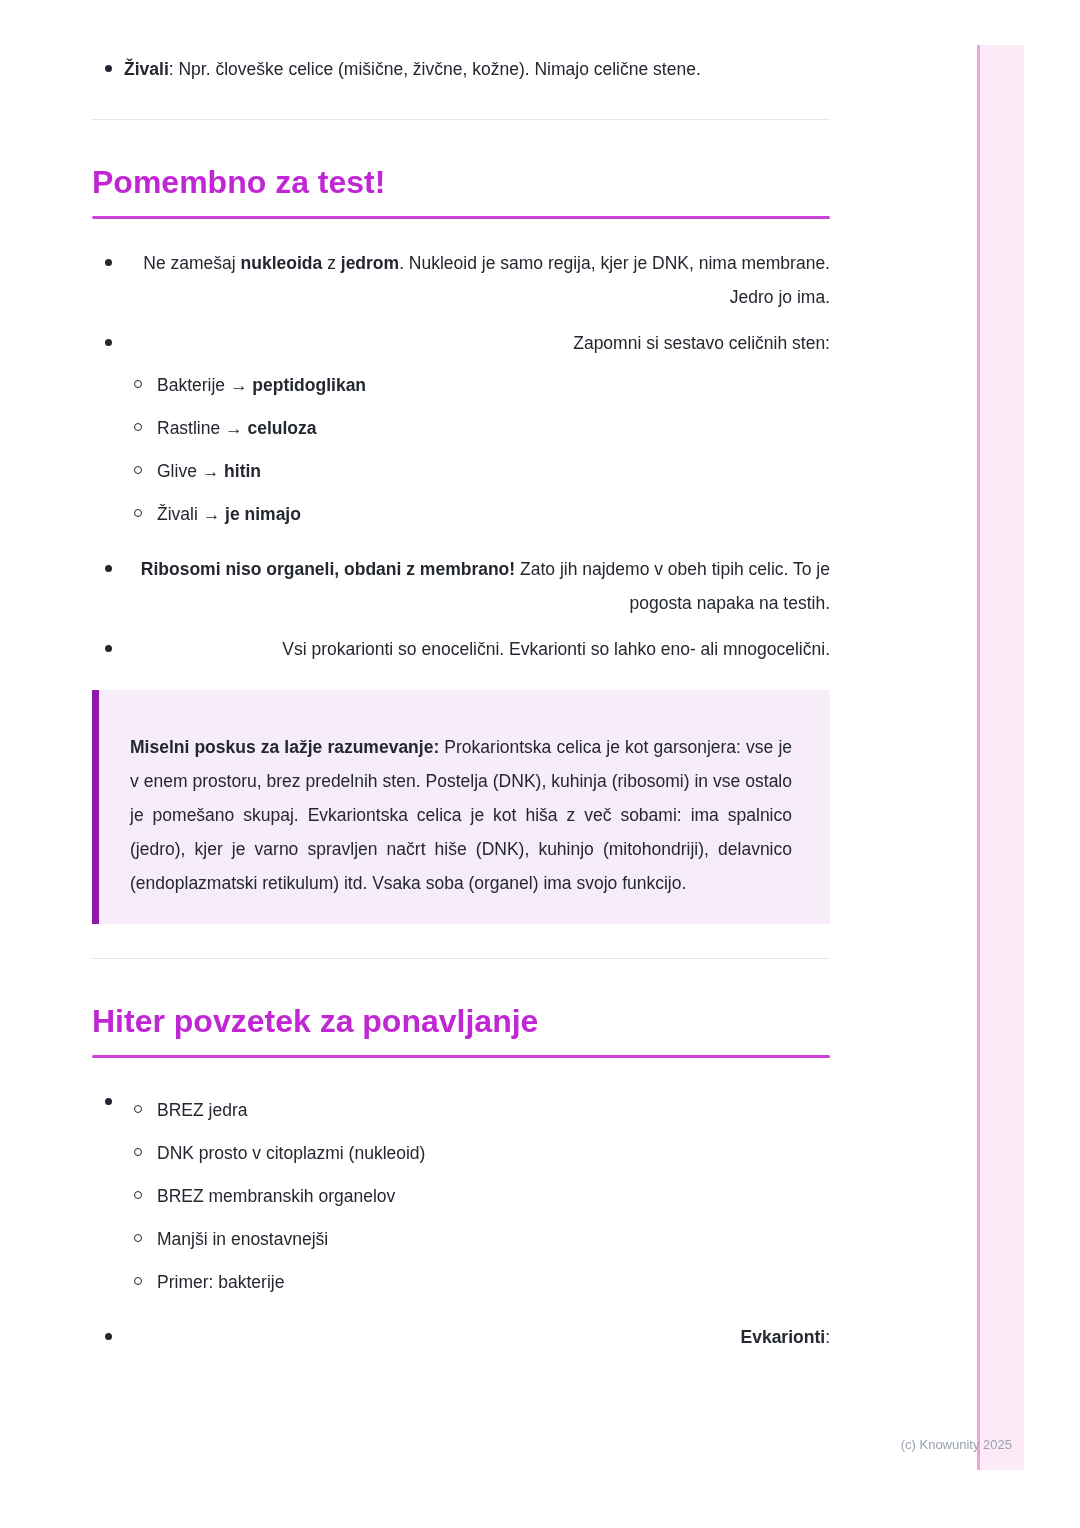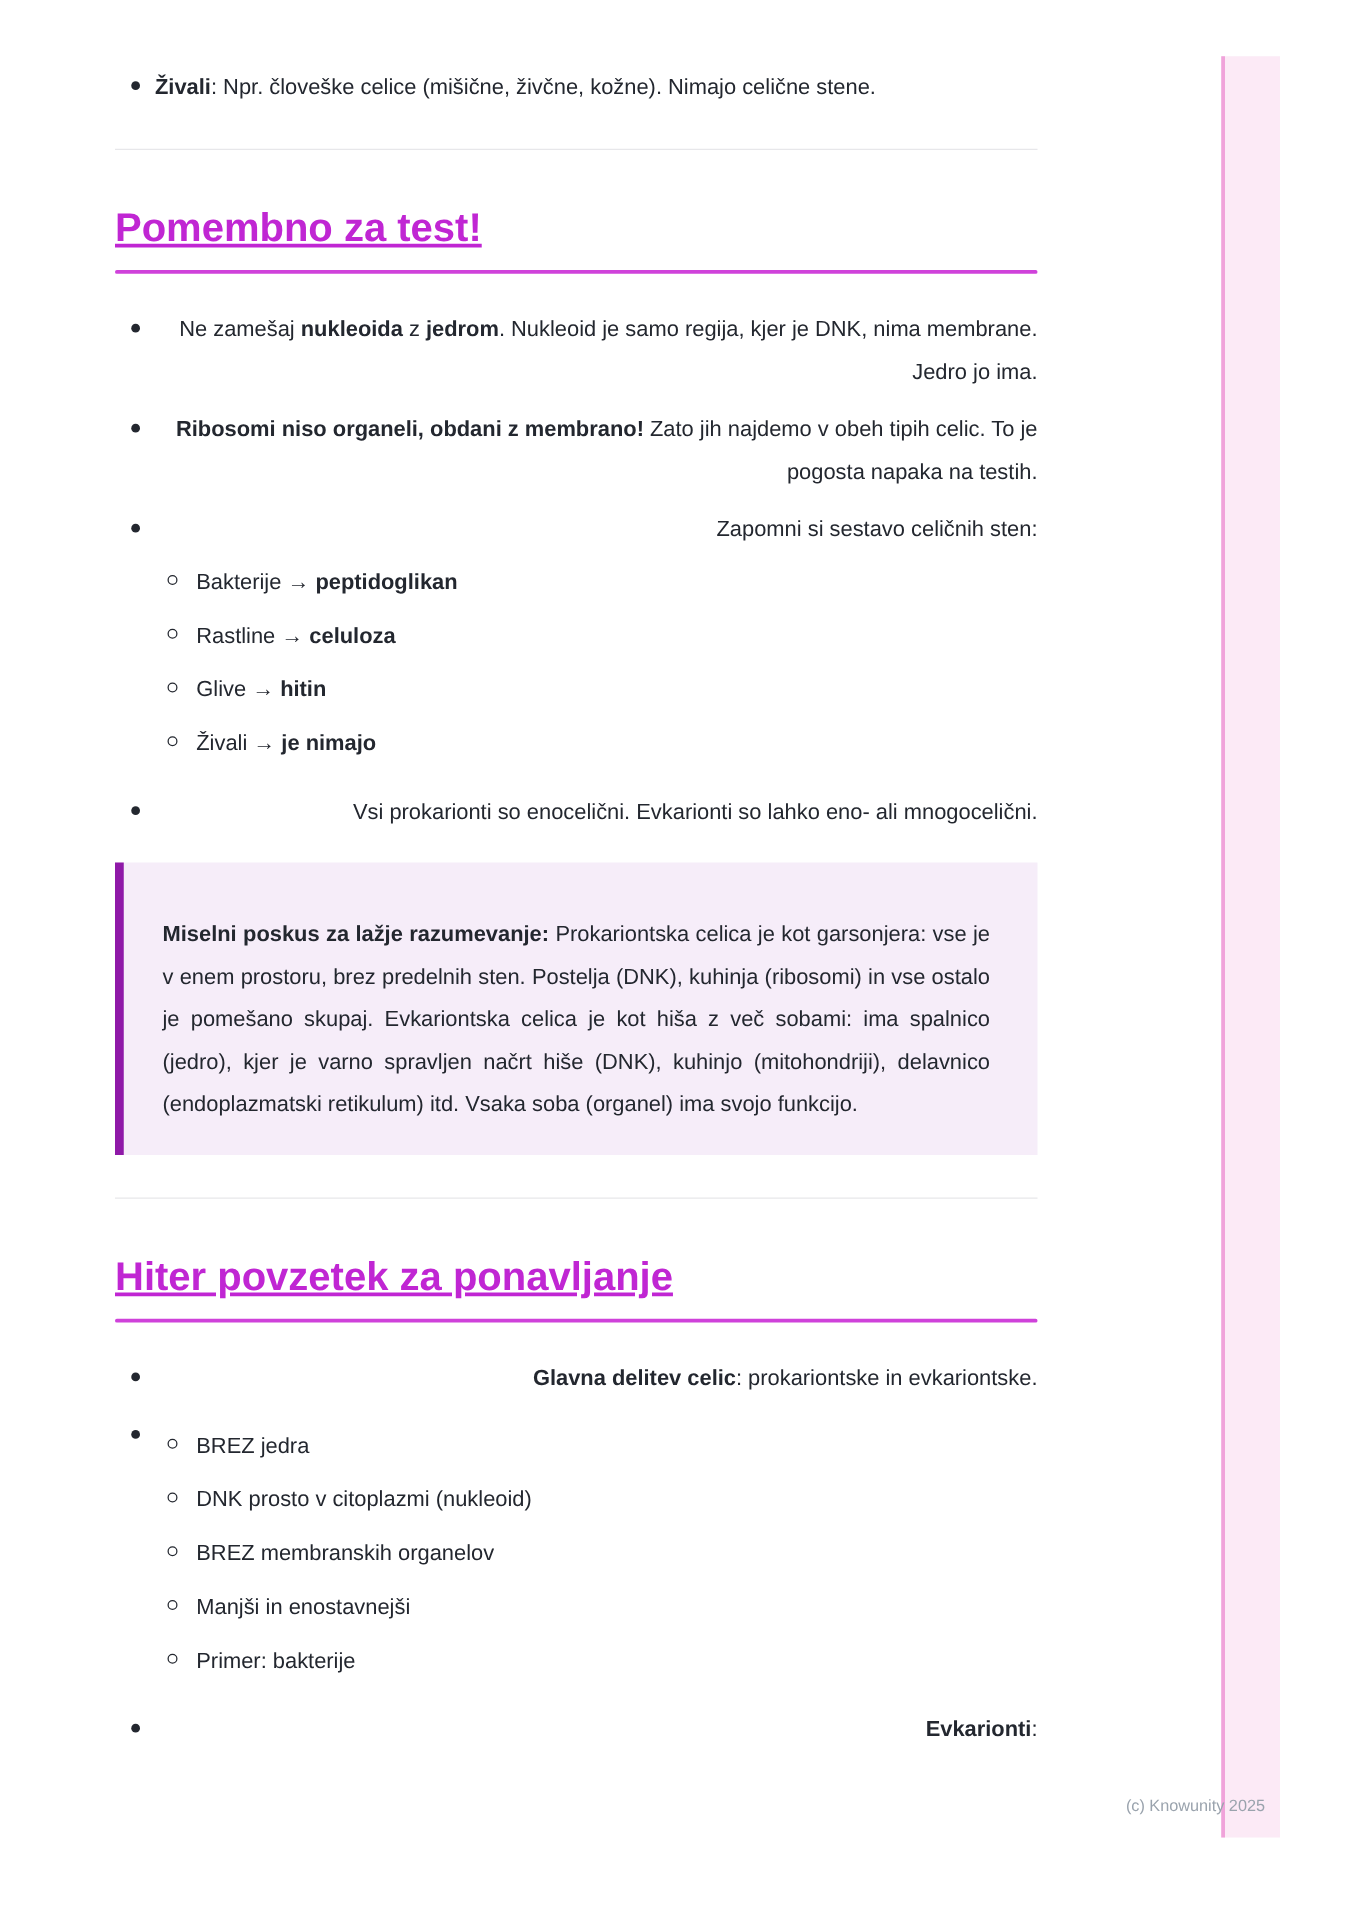--- a/index.html
+++ b/index.html
@@ -36,21 +36,20 @@
   }
   .divider.d1 { margin-top:33px; }
   .divider.d2 { margin-top:34px; }
 
   .h {
     color:var(--accent,#c026d3);
     font-size:32px;
     line-height:40px;
     font-weight:700;
     margin-top:42px;
-    text-decoration:underline;
   }
   .rule {
     margin-top:14px;
     height:3px;
     background:var(--accent_rule,#cf42da);
     border-radius:2px;
   }
 
   .blist { list-style:none; }
   .blist.main { margin-top:27px;text-align:right; }
@@ -127,46 +126,46 @@
         <li class="bitem">
           <span class="dot"></span>
           <div class="bcol">
             <p class="btext"><span>Ne zamešaj </span><b class="b">nukleoida</b><span> z </span><b class="b">jedrom</b><span>. Nukleoid je samo regija, kjer je DNK, nima membrane. Jedro jo ima.</span></p>
           </div>
         </li>
 
         <li class="bitem">
           <span class="dot"></span>
           <div class="bcol">
-            <p class="btext"><b class="b">Ribosomi niso organeli, obdani z membrano!</b><span> Zato jih najdemo v obeh tipih celic. To je pogosta napaka na testih.</span></p>
-          </div>
-        </li>
-
-        <li class="bitem">
-          <span class="dot"></span>
-          <div class="bcol">
             <p class="btext"><span>Zapomni si sestavo celičnih sten:</span></p>
             <ul class="sublist">
               <li class="subitem">
                 <span class="ring"></span>
                 <p class="btext"><span>Bakterije → </span><b class="b">peptidoglikan</b></p>
               </li>
               <li class="subitem">
                 <span class="ring"></span>
                 <p class="btext"><span>Rastline → </span><b class="b">celuloza</b></p>
               </li>
               <li class="subitem">
                 <span class="ring"></span>
                 <p class="btext"><span>Glive → </span><b class="b">hitin</b></p>
               </li>
               <li class="subitem">
                 <span class="ring"></span>
                 <p class="btext"><span>Živali → </span><b class="b">je nimajo</b></p>
               </li>
             </ul>
+          </div>
+        </li>
+
+        <li class="bitem">
+          <span class="dot"></span>
+          <div class="bcol">
+            <p class="btext"><b class="b">Ribosomi niso organeli, obdani z membrano!</b><span> Zato jih najdemo v obeh tipih celic. To je pogosta napaka na testih.</span></p>
           </div>
         </li>
 
         <li class="bitem">
           <span class="dot"></span>
           <div class="bcol">
             <p class="btext"><span>Vsi prokarionti so enocelični. Evkarionti so lahko eno- ali mnogocelični.</span></p>
           </div>
         </li>
 
@@ -178,26 +177,20 @@
     </section>
 
     <hr class="divider d2">
 
     <section>
       <h2 class="h">Hiter povzetek za ponavljanje</h2>
       <div class="rule"></div>
 
       <ul class="blist main">
 
-        <li class="bitem">
-          <span class="dot"></span>
-          <div class="bcol">
-            <p class="btext"><b class="b">Glavna delitev celic</b><span>: prokariontske in evkariontske.</span></p>
-          </div>
-        </li>
 
         <li class="bitem">
           <span class="dot"></span>
           <div class="bcol">
             <ul class="sublist">
               <li class="subitem">
                 <span class="ring"></span>
                 <p class="btext">BREZ jedra</p>
               </li>
               <li class="subitem">

